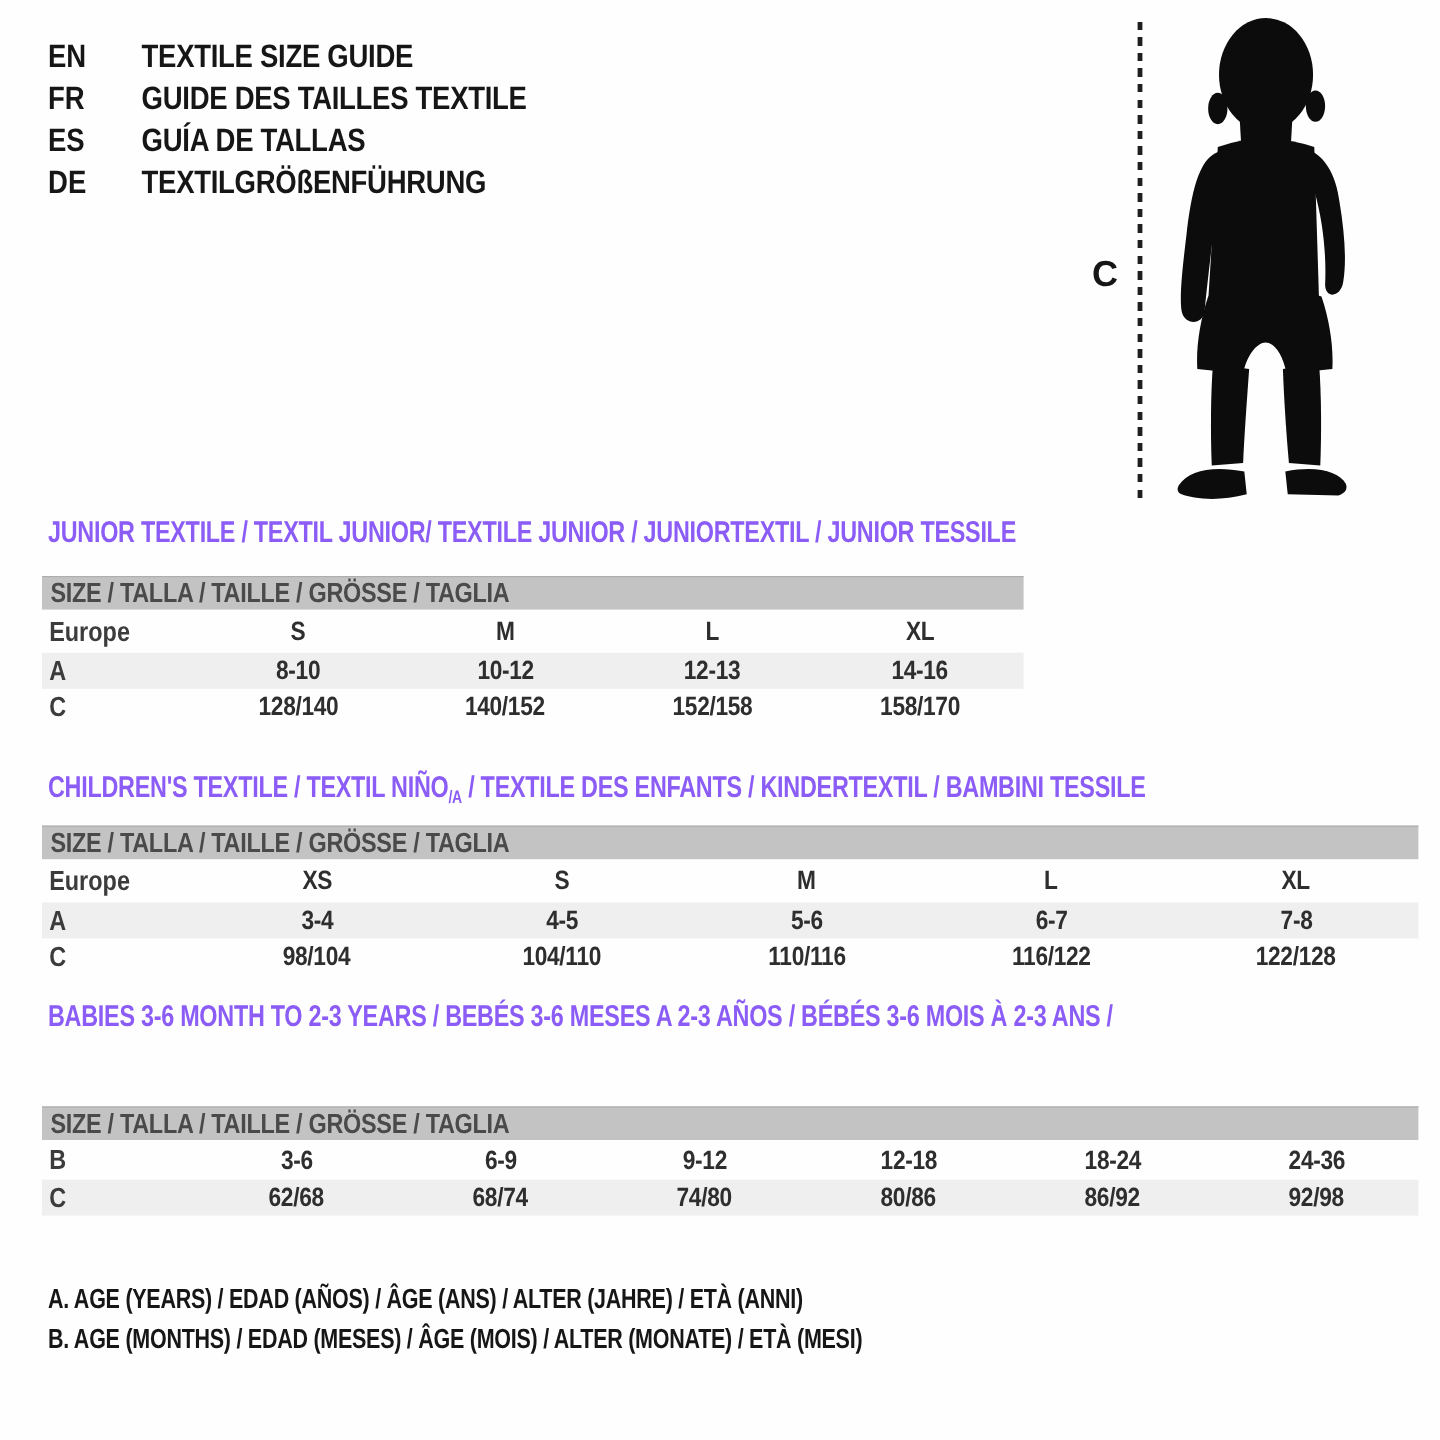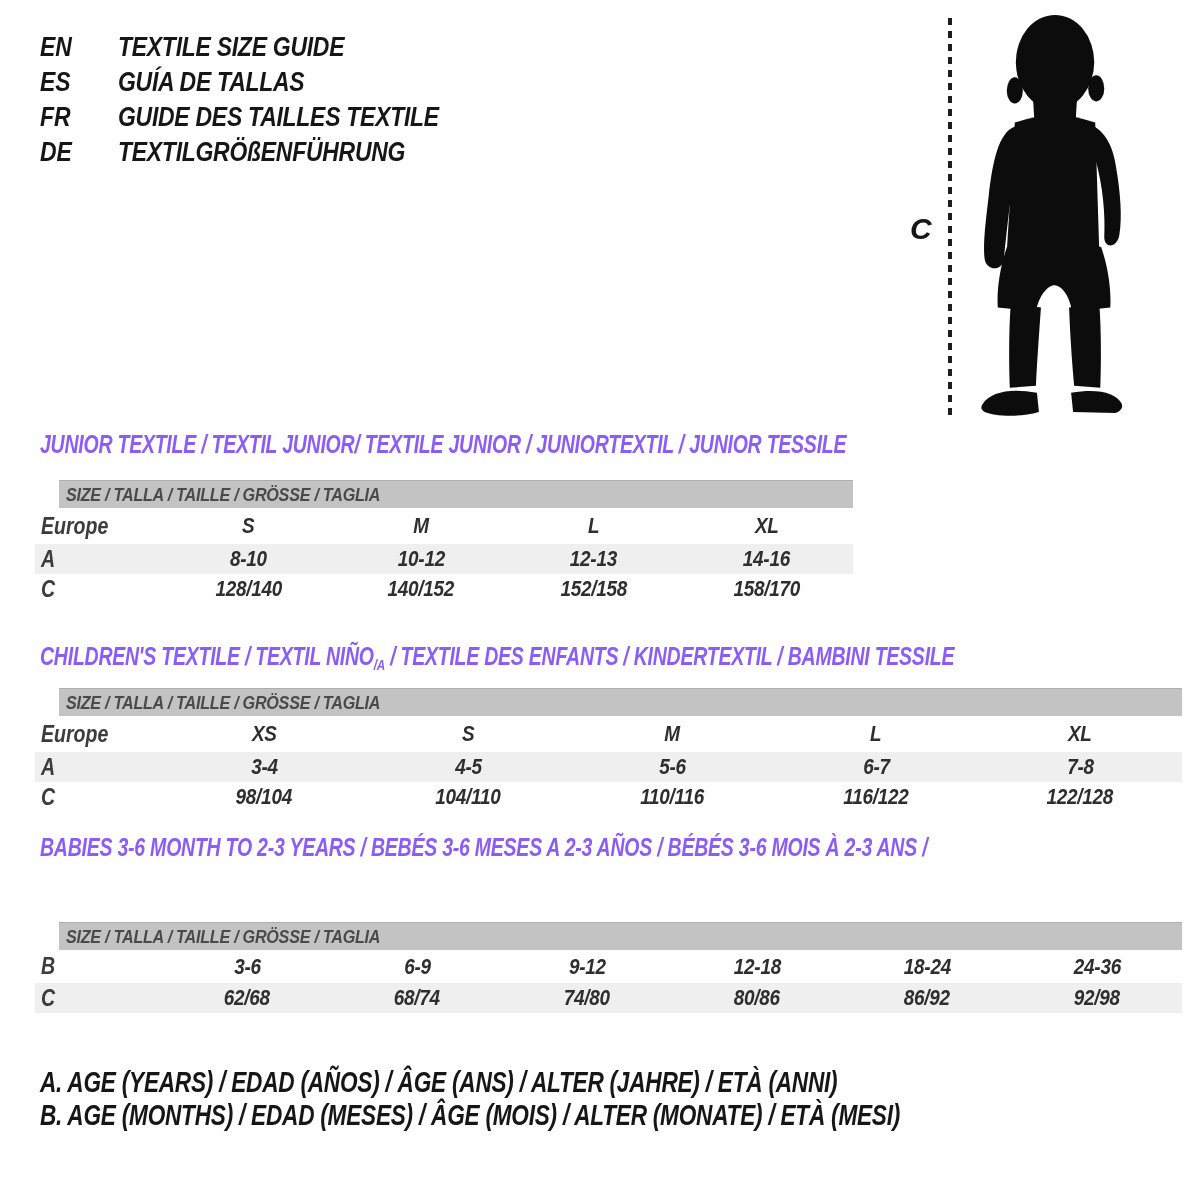--- a/index.html
+++ b/index.html
@@ -1,20 +1,19 @@
 <!DOCTYPE html>
 <html><head>
 <meta charset="utf-8">
 <style>
   html,body { margin:0; padding:0; background:#ffffff; }
   .page {
     position:relative; width:1200px; height:1200px; background:#fefefe;
     font-family:"Liberation Sans", sans-serif; font-weight:bold; color:#1a1a1a;
     overflow:hidden;
-    font-style:italic;
   }
   
   .cond  { display:inline-block; transform:scaleX(0.85); transform-origin:0 50%; white-space:nowrap; letter-spacing:-0.3px; }
   .condt { display:inline-block; transform:scaleX(0.78); transform-origin:0 50%; white-space:nowrap; letter-spacing:-0.3px; }
   .condc { display:inline-block; transform:scaleX(0.86); white-space:nowrap; letter-spacing:-0.3px; }
 
   
   .lang-block { position:absolute; left:40px; top:30px; }
   .lang-row   { display:flex; height:35px; align-items:center; font-size:27px; color:#161616; }
   .lang-code  { width:78px; transform:scaleX(0.85); transform-origin:0 50%; }
@@ -27,49 +26,49 @@
   .figure svg { position:absolute; left:64px; top:2px; }
   .figure svg path, .figure svg ellipse { fill:#0c0c0c; }
 
   
   .section-title { position:absolute; left:40px; font-size:25px; color:#8b5cf6; line-height:31px; }
   .sub { font-size:0.6em; vertical-align:-0.35em; }
 
   
   .size-table { position:absolute; left:35px; }
   .band  { height:27px; background:#c3c3c3; border-top:1px solid #aeaeae;
-           display:flex; align-items:center; padding-left:7px; font-size:19px; color:#4a4a4a;margin-left:24px; }
+           display:flex; align-items:center; padding-left:7px; font-size:23px; color:#4a4a4a; }
   .trow  { display:flex; height:30px; align-items:center; font-size:22px; color:#2e2e2e; }
   .trow.tall { height:36px;justify-content:space-between; }
   .trow.shaded { background:#efefef; }
   .tlabel { width:120px; padding-left:7px; font-size:23px; color:#3c3c3c;
             transform:scaleX(0.85); transform-origin:0 50%; white-space:nowrap; }
   .tcell  { flex:1; display:flex; justify-content:center; align-items:center; }
 
   
   .legend { position:absolute; left:40px; top:1066px; }
-  .legend-item { height:33px; display:flex; align-items:center; font-size:29px; color:#161616; }
+  .legend-item { height:33px; display:flex; align-items:center; font-size:23px; color:#161616; }
 </style>
 </head>
 <body>
 
 <div class="page">
 
   <div class="lang-block">
     <div class="lang-row">
       <span class="lang-code">EN</span>
       <span class="cond">TEXTILE SIZE GUIDE</span>
     </div>
     <div class="lang-row">
+      <span class="lang-code">FR</span>
+      <span class="cond">GUIDE DES TAILLES TEXTILE</span>
+    </div>
+    <div class="lang-row">
       <span class="lang-code">ES</span>
       <span class="cond">GUÍA DE TALLAS</span>
-    </div>
-    <div class="lang-row">
-      <span class="lang-code">FR</span>
-      <span class="cond">GUIDE DES TAILLES TEXTILE</span>
     </div>
     <div class="lang-row">
       <span class="lang-code">DE</span>
       <span class="cond">TEXTILGRÖßENFÜHRUNG</span>
     </div>
   </div>
 
   <div class="figure">
     <span class="c-label">C</span>
     <div class="dash-line"></div>

